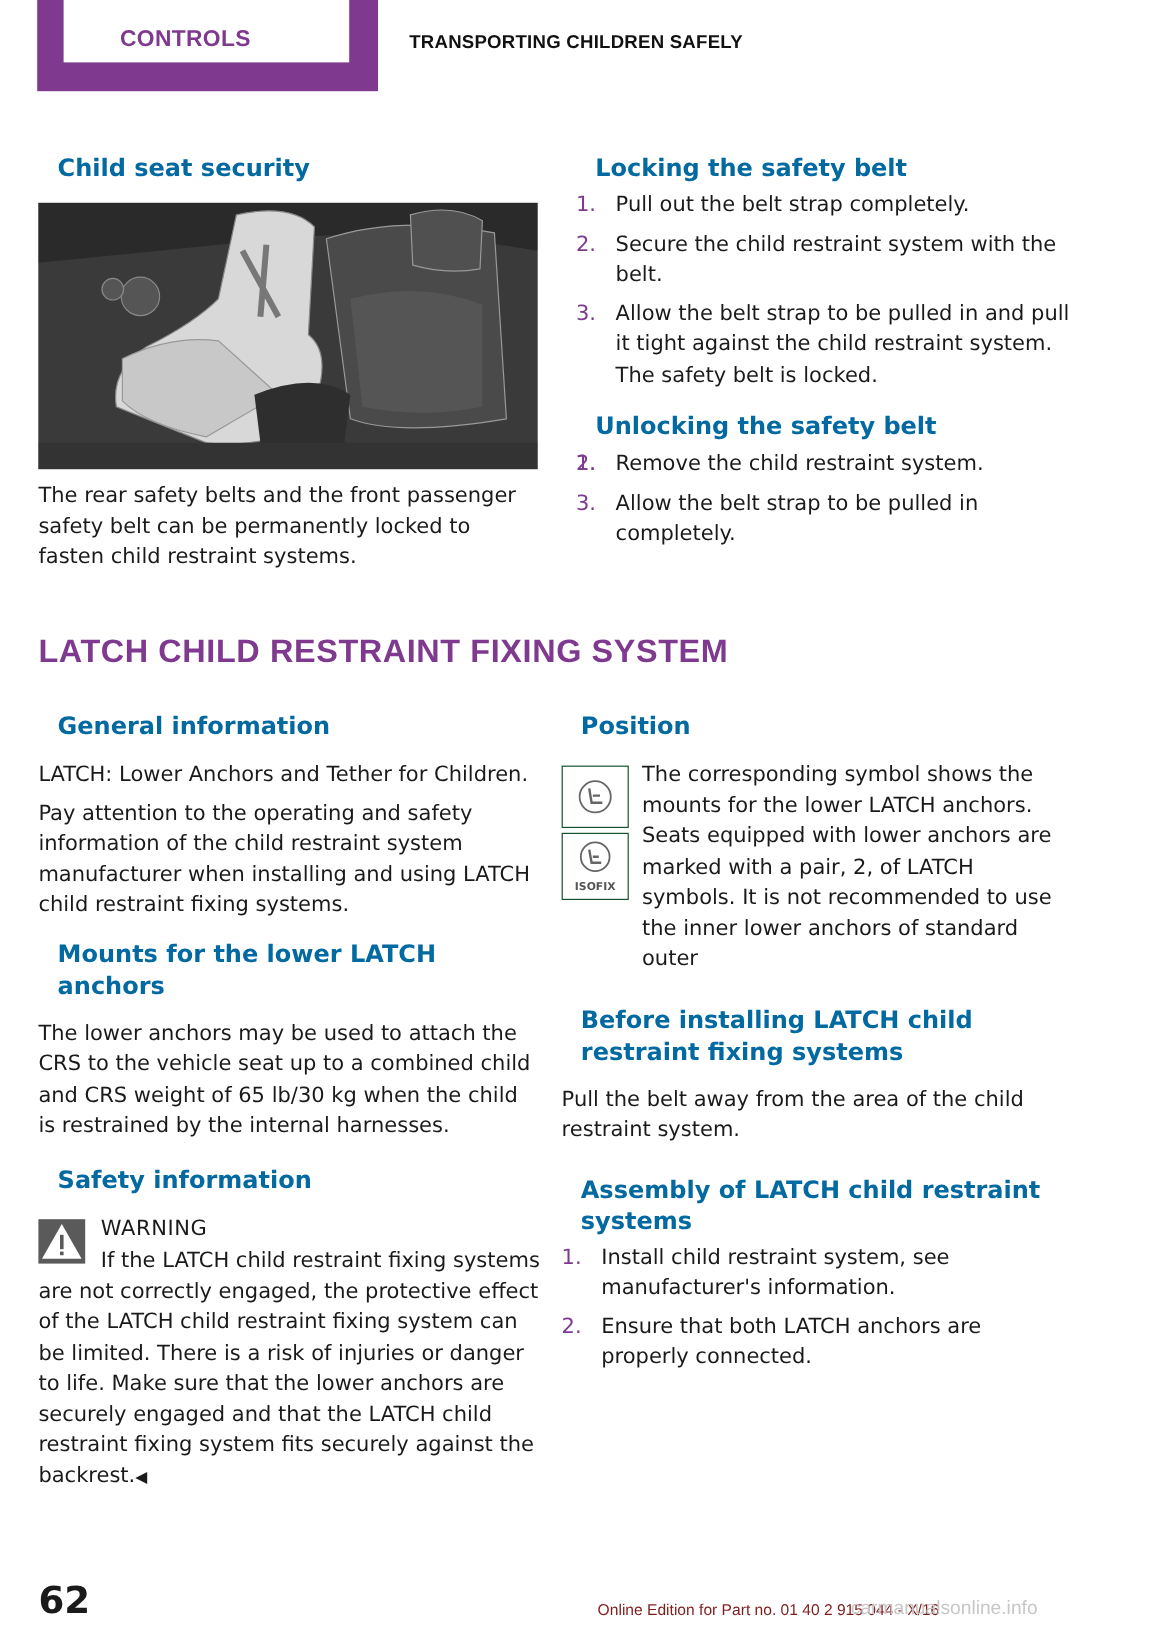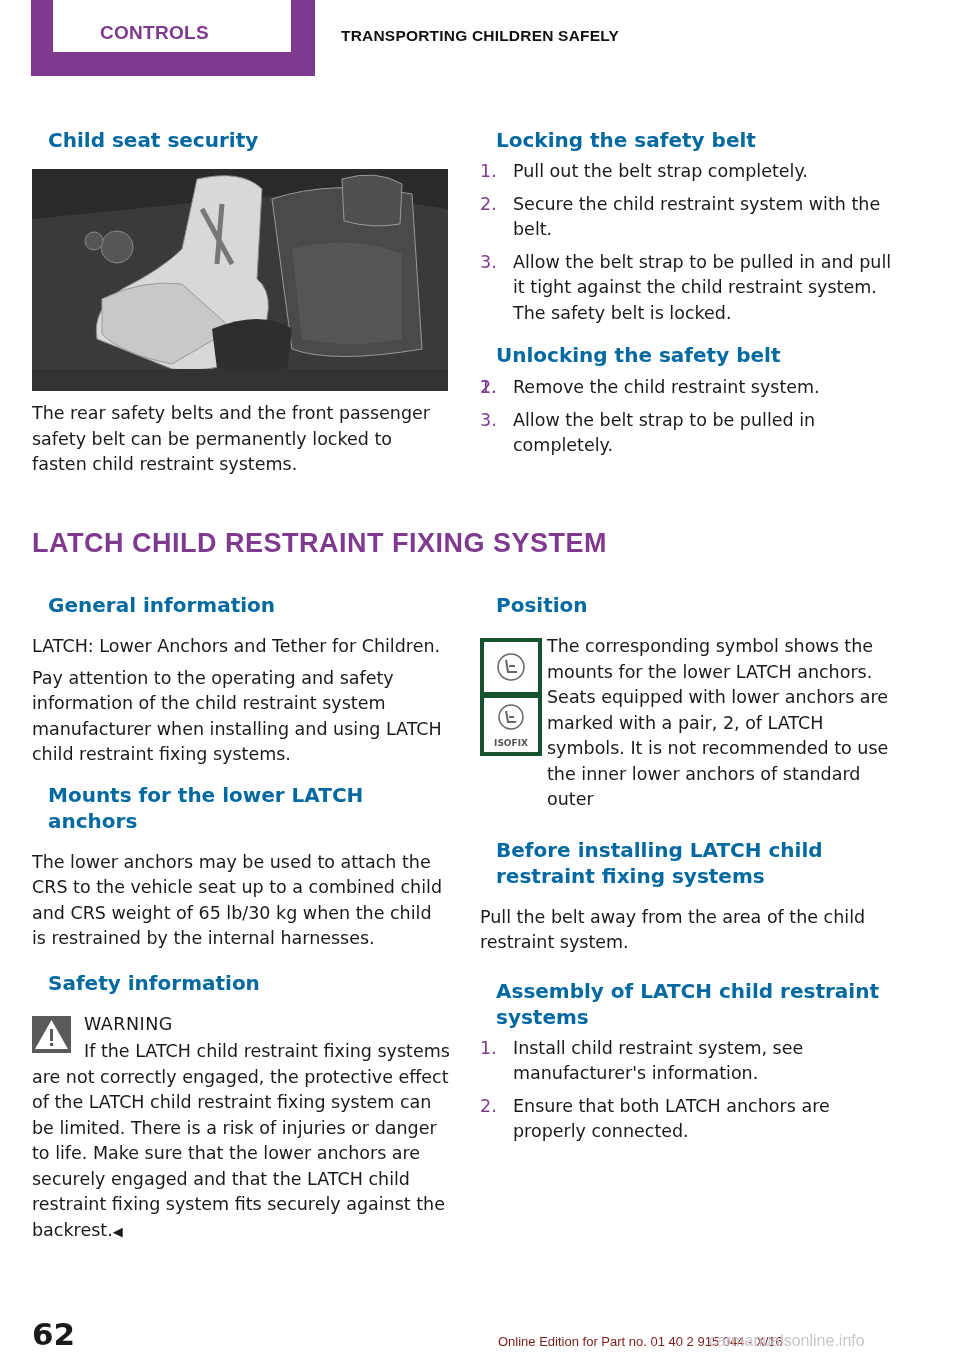--- a/index.html
+++ b/index.html
@@ -39,21 +39,21 @@
   .photo {
     width: 416px; height: 222px; background: #3b3b3b; position: relative; overflow: hidden;
     margin: 10px 0 10px 0;
   }
   .section-title {
     position: absolute; left: 32px; top: 528px;
     color: #7f3a90; font-weight: bold; font-size: 27px; letter-spacing: 0.5px;
     font-family: "Liberation Sans", sans-serif;
   }
   .icon-box {
-    position: absolute; width: 54px; border: 4px solid #14532d; background: #fff;
+    position: absolute; width: 54px; border: 1px solid #14532d; background: #fff;
   }
   .footer-page { position: absolute; left: 32px; top: 1316px; font-weight: bold; font-size: 31px; }
   .footer-edition { position: absolute; left: 478px; top: 1334px; font-size: 13px; font-family: "Liberation Sans", sans-serif; color: #7f1d1d; margin-left: 20px; }
   .footer-watermark { position: absolute; left: 693px; top: 1332px; font-size: 16px; color: #c7c7c7; font-family: "Liberation Sans", sans-serif; padding-left: 16px; }
 </style>
 </head>
 <body>
 
 <div class="tab-frame">
   <div class="tab-inner" style="left:22px;"></div>
@@ -113,21 +113,21 @@
           <rect x="18" y="13" width="3" height="12" fill="#5a5a5a"></rect>
           <rect x="18" y="27" width="3" height="3" fill="#5a5a5a"></rect>
         </svg>
     </div>
     <p class="p" style="letter-spacing:0.5px;">WARNING</p>
     <p class="p" style="margin-top:2px;">If the LATCH child restraint fixing systems</p>
   </div>
   <p class="p"><span>are not correctly engaged, the protective effect of the LATCH child restraint fixing system can be limited. There is a risk of injuries or danger to life. Make sure that the lower anchors are securely engaged and that the LATCH child restraint fixing system fits securely against the backrest.</span><span style="font-size:13px;">◀</span></p>
 </div>
 
-<div class="col" style="left:480px; top:576px; width:420px;">
+<div class="col" style="left:468px; top:576px; width:420px;">
   <h3 class="h-sub">Position</h3>
   <div style="position:relative; padding-left:67px; margin-top:10px;">
     <div class="icon-box" style="left:0;top:4px;height:50px;">
       <svg width="54" height="50" viewBox="0 0 54 50">
           <circle cx="27" cy="25" r="13" fill="none" stroke="#666" stroke-width="1.5"></circle>
           <path d="M22 18 L24 30 L33 30 M25 24 L31 24" stroke="#666" stroke-width="2" fill="none"></path>
         </svg>
     </div>
     <div class="icon-box" style="left:0;top:60px;height:54px;">
       <svg width="54" height="36" viewBox="0 0 54 36">

